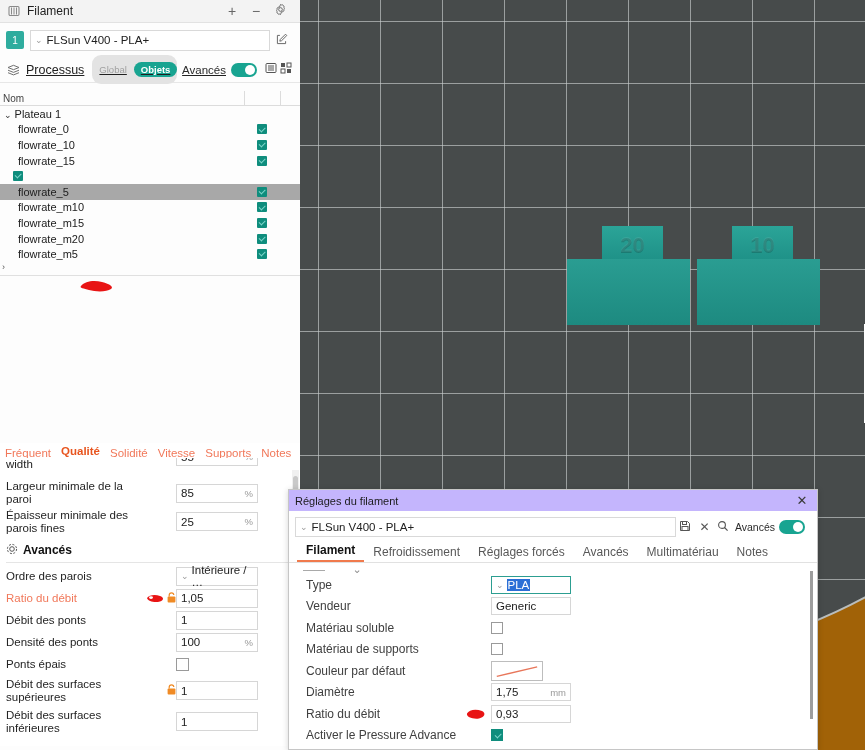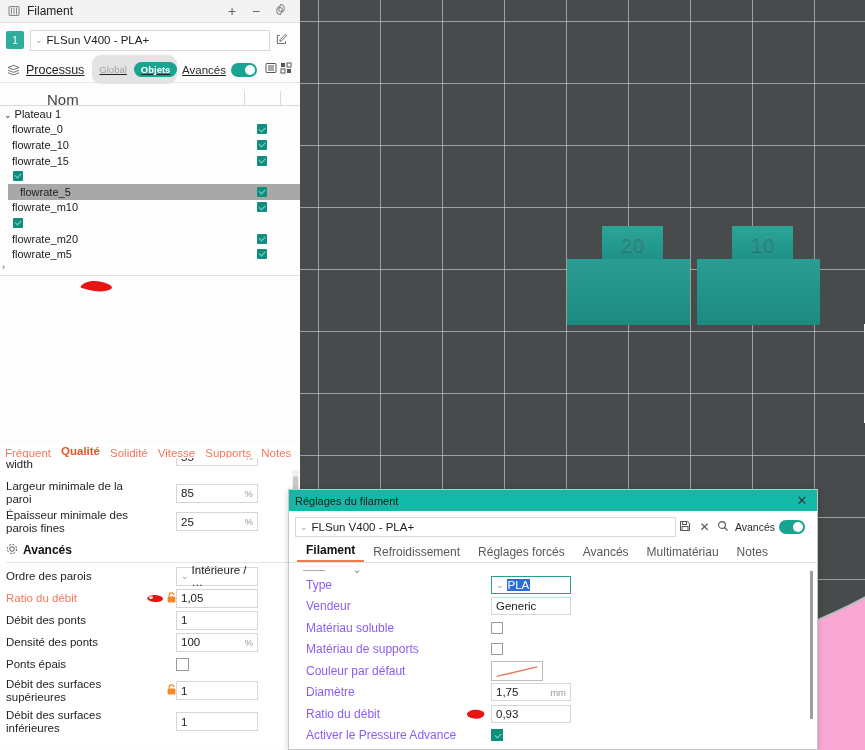--- a/index.html
+++ b/index.html
@@ -9,21 +9,21 @@
     font-size: 12px;
     color: #202020;
     overflow: hidden;
     background: #ffffff;
   }
   #app { position: relative; width: 865px; height: 750px; }
 
   
   #viewport {
     position: absolute; left: 300px; top: 0; width: 565px; height: 750px;
-    background: #f9a8d4; overflow: hidden;
+    background: #a16207; overflow: hidden;
   }
   #plate {
     position: absolute; left: -260px; top: -455px;
     width: 1120px; height: 1120px;
     border-radius: 50%;
     background: #474b4b;
     border: 2px solid #b9bdbd;
     overflow: hidden;
   }
   #plate .gridlines {
@@ -106,31 +106,31 @@
   .toggle::after {
     content: ""; position: absolute; right: 2px; top: 2px;
     width: 10px; height: 10px; border-radius: 50%; background: #fff;
   }
   .mini-icon { width: 15px; color: #555; font-size: 12px; text-align: center; }
 
   
   #objlist { position: absolute; top: 91px; left: 0; width: 300px; height: 185px;
              border-bottom: 1px solid #e0e0e0; }
   .list-header {
-    display: flex; height: 15px; font-size: 15px; color: #444;
-    border-bottom: 1px solid #dcdcdc; align-items: flex-start; padding-left: 44px;
+    display: flex; height: 15px; font-size: 10px; color: #444;
+    border-bottom: 1px solid #dcdcdc; align-items: center;
   }
   .list-header .c1 { flex: 1; padding-left: 3px; }
   .list-header .c2 { width: 36px; border-left: 1px solid #dcdcdc; height: 15px; }
   .list-header .c3 { width: 20px; border-left: 1px solid #dcdcdc; height: 15px; }
 
   .lrow { display: flex; height: 15.6px; align-items: center; font-size: 11px; }
-  .lrow.sel { background: #a8a8a8; margin-left: 8px; }
+  .lrow.sel { background: #a8a8a8; }
   .lrow .name { flex: 1; padding-left: 4px; white-space: nowrap; }
-  .lrow .name.child { padding-left: 12px; }
+  .lrow .name.child { padding-left: 18px; }
   .lrow .cb { width: 36px; display: flex; justify-content: center; }
   .lrow .tail { width: 20px; }
   .chk {
     width: 10px; height: 10px; background: #0f8d7d; border-radius: 1px;
     position: relative;
   }
   .chk::after {
     content: ""; position: absolute; left: 2px; top: 2.2px;
     width: 5px; height: 2.6px; border-left: 1.6px solid #7fd6cb;
     border-bottom: 1.6px solid #7fd6cb; transform: rotate(-45deg);
@@ -175,21 +175,21 @@
   .pscroll .thumb { position: absolute; left: 1px; top: 6px; width: 5px; height: 230px;
                     background: #c9c9c9; border-radius: 3px; }
 
   
   #dialog {
     position: absolute; left: 288px; top: 489px; width: 530px; height: 261px;
     background: #ffffff; border: 1px solid #c6c6c6;
     box-shadow: 0 1px 6px rgba(0,0,0,.17);
   }
   .dlg-title {
-    height: 21px; background: #14b8a6; display: flex; align-items: center;
+    height: 21px; background: #c4b5fd; display: flex; align-items: center;
     padding: 0 6px; font-size: 11px; color: #1b1b1b;
   }
   .dlg-title .t { flex: 1; }
   .dlg-close { font-size: 13px; color: #3a3a3a; width: 18px; text-align: center; }
   .dlg-preset-row { display: flex; align-items: center; padding: 6px 6px 4px 6px; gap: 0; }
   .dlg-combo {
     flex: 1; height: 20px; border: 1px solid #d9d9d9; background: #fff;
     display: flex; align-items: center; padding: 0 4px; font-size: 11.5px;
   }
   .dlg-combo .chev { color: #9b9b9b; margin-right: 4px; font-size: 9px; }
@@ -198,21 +198,21 @@
 
   .dlg-tabs { display: flex; align-items: flex-end; padding: 4px 0 0 8px;
               border-bottom: 1px solid #e1e1e1; height: 22px; }
   .dtab { font-size: 12px; color: #585858; padding: 0 9px 3px 9px; white-space: nowrap; }
   .dtab.active { color: #111; font-weight: bold; border-bottom: 2px solid #f07a4c; }
 
   .dlg-body { position: relative; height: 200px; overflow: hidden; padding-top: 3px; }
   .dlg-clip { position: absolute; top: 0; left: 0; right: 0; height: 10px; overflow: hidden;
               color: #8f8f8f; font-size: 11px; padding-left: 14px; }
   .drow { display: flex; align-items: center; height: 21.5px; padding-left: 17px; }
-  .drow .dlabel { width: 155px; font-size: 12px; color: #8b5cf6; }
+  .drow .dlabel { width: 155px; font-size: 12px; color: #404040; }
   .drow .dmark { width: 30px; display: flex; justify-content: center; }
   .dfield {
     width: 80px; height: 18px; border: 1px solid #d6d6d6; background: #fff;
     display: flex; align-items: center; padding: 0 4px; font-size: 11.5px;
   }
   .dfield.focus { border: 1px solid #2c9e91; }
   .dfield .hl { background: #2b6fd6; color: #fff; padding: 0 1px; }
   .dfield .chev { color: #9b9b9b; margin-right: 3px; font-size: 9px; }
   .dfield .unit { margin-left: auto; color: #999; font-size: 9.5px; }
   .dcheck { width: 12px; height: 12px; border: 1px solid #9a9a9a; background: #fff; }
@@ -376,20 +376,21 @@
             <span class="tail"></span>
           </div>
           <div class="lrow">
             <span class="name child">flowrate_m10</span>
             <span class="cb">
               <span class="chk"></span>
             </span>
             <span class="tail"></span>
           </div>
           <div class="lrow">
+            <span class="name child">flowrate_m15</span>
             <span class="cb">
               <span class="chk"></span>
             </span>
             <span class="tail"></span>
           </div>
           <div class="lrow">
             <span class="name child">flowrate_m20</span>
             <span class="cb">
               <span class="chk"></span>
             </span>

